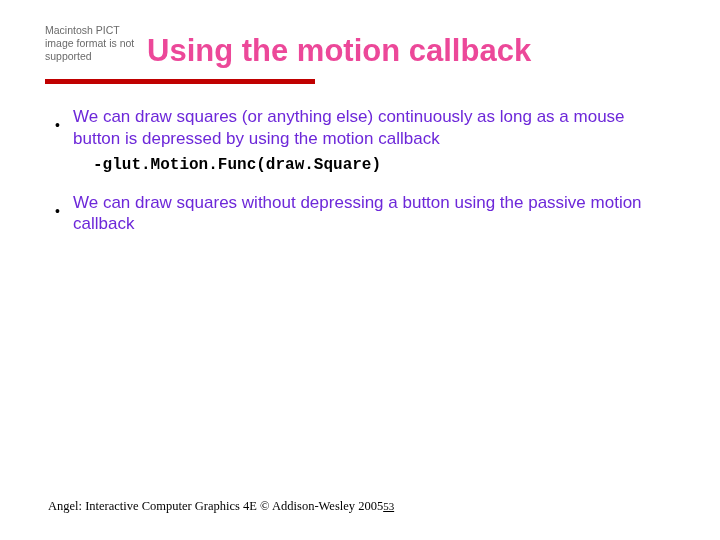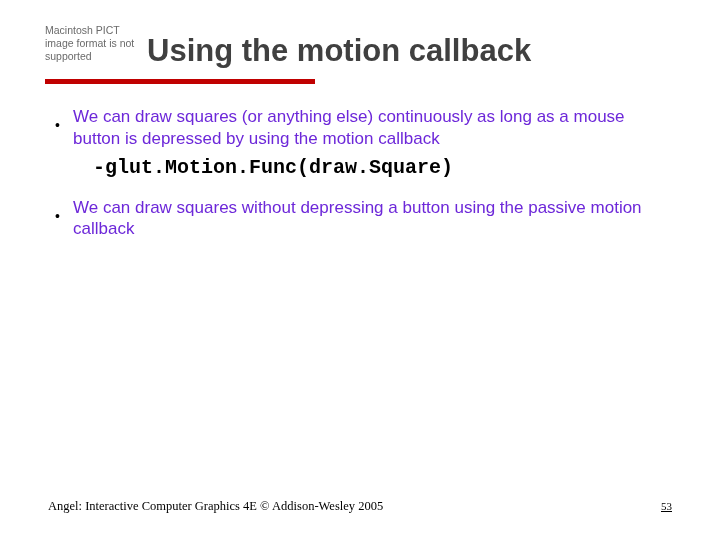--- a/index.html
+++ b/index.html
@@ -18,21 +18,21 @@
   }
   .pict-placeholder {
     width: 95px;
     font-size: 10.5px;
     line-height: 1.25;
     color: #6a6a6a;
     font-family: Arial, sans-serif;
     padding-top: 4px;
   }
   .title {
-    color: #404040;
+    color: #ec4899;
     font-weight: 700;
     font-size: 31px;
     line-height: 1.2;
     padding-top: 12px;
   }
   .rule {
     height: 5px;
     width: 270px;
     background: #c00000;
     margin-left: 0px;
@@ -57,33 +57,33 @@
     min-width: 8px;
   }
   .bullet-text {
     font-size: 17px;
     line-height: 1.28;
     color: #6d28d9;
   }
   .code-line {
     font-family: "Courier New", Courier, monospace;
     font-weight: 700;
-    font-size: 20px;
+    font-size: 16px;
     padding-left: 38px;
     margin-top: 4px;
     margin-bottom: 18px;
     color: #000;
   }
   .footer {
     position: absolute;
     bottom: 26px;
     left: 48px;
     right: 48px;
     display: flex;
-    justify-content: space-between;
+    justify-content: flex-start;
     align-items: baseline;
     font-size: 12.5px;
     color: #000;
     font-family: "Times New Roman", Times, serif;
   }
   .page-num { font-size: 11px; text-decoration: underline; }
 </style>
 </head>
 <body>
 

